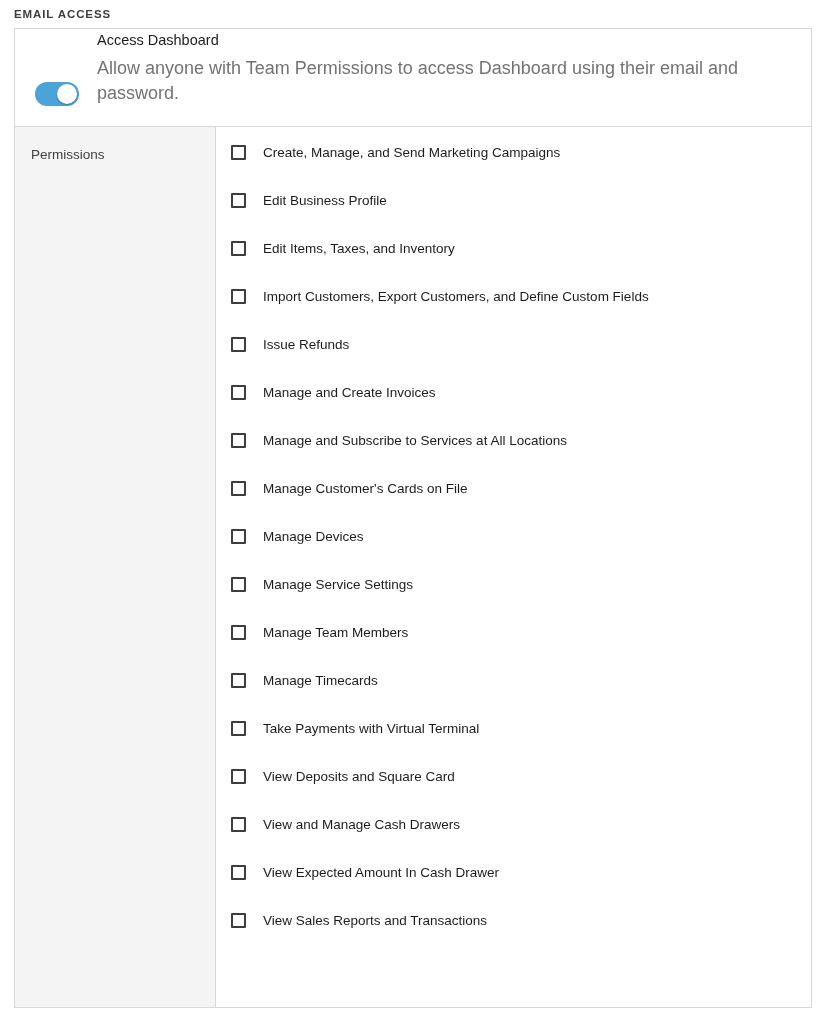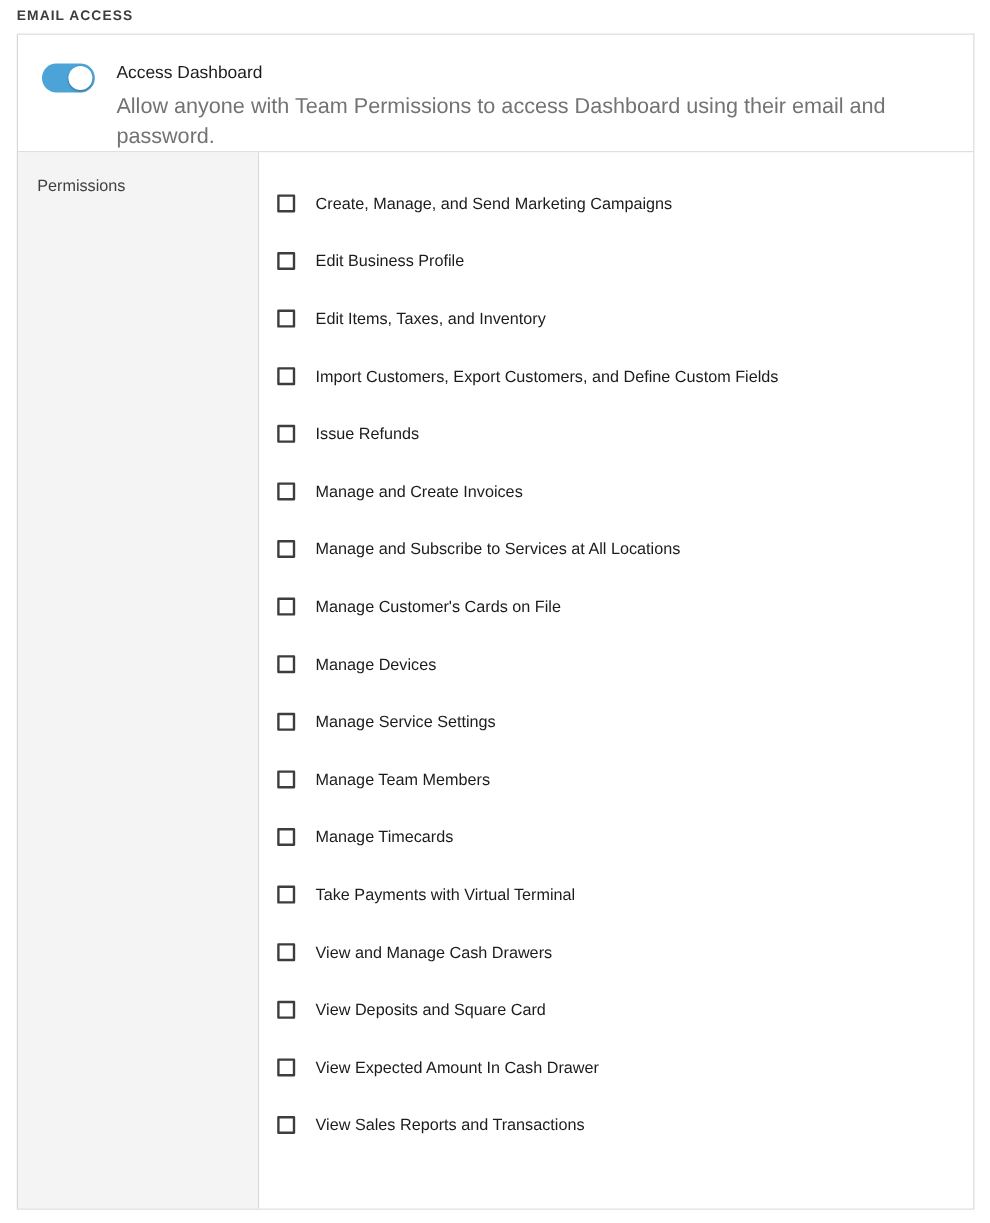--- a/index.html
+++ b/index.html
@@ -42,21 +42,21 @@
     top: 28px;
     width: 798px;
     height: 980px;
     border: 1px solid #d8d8d8;
     background: #ffffff;
   }
 
   
   .toggle-row {
     display: flex;
-    align-items: flex-start;
+    align-items: flex-end;
     padding: 22px 20px 20px 20px;
     border-bottom: 1px solid #d8d8d8;
     background: #ffffff;
     height: 98px;
   }
   .toggle {
     flex: 0 0 auto;
     width: 44px;
     height: 24px;
     border-radius: 12px;
@@ -107,21 +107,20 @@
   }
   .perm-list {
     flex: 1 1 auto;
     background: #ffffff;
     padding: 18px 0 0 0;
     overflow: hidden;
   }
 
   .perm-item {
     display: flex;
-    align-items: center;
     height: 48px;
     padding-left: 15px;
     cursor: pointer;
   }
   .checkbox {
     flex: 0 0 auto;
     width: 15px;
     height: 15px;
     border: 2px solid #3d3d3d;
     border-radius: 1px;
@@ -218,25 +217,25 @@
         <div class="perm-item">
           <span class="checkbox"></span>
           <span class="perm-text">Manage Timecards</span>
         </div>
         <div class="perm-item">
           <span class="checkbox"></span>
           <span class="perm-text">Take Payments with Virtual Terminal</span>
         </div>
         <div class="perm-item">
           <span class="checkbox"></span>
+          <span class="perm-text">View Deposits and Square Card</span>
+        </div>
+        <div class="perm-item">
+          <span class="checkbox"></span>
           <span class="perm-text">View and Manage Cash Drawers</span>
-        </div>
-        <div class="perm-item">
-          <span class="checkbox"></span>
-          <span class="perm-text">View Deposits and Square Card</span>
         </div>
         <div class="perm-item">
           <span class="checkbox"></span>
           <span class="perm-text">View Expected Amount In Cash Drawer</span>
         </div>
         <div class="perm-item">
           <span class="checkbox"></span>
           <span class="perm-text">View Sales Reports and Transactions</span>
         </div>
 

